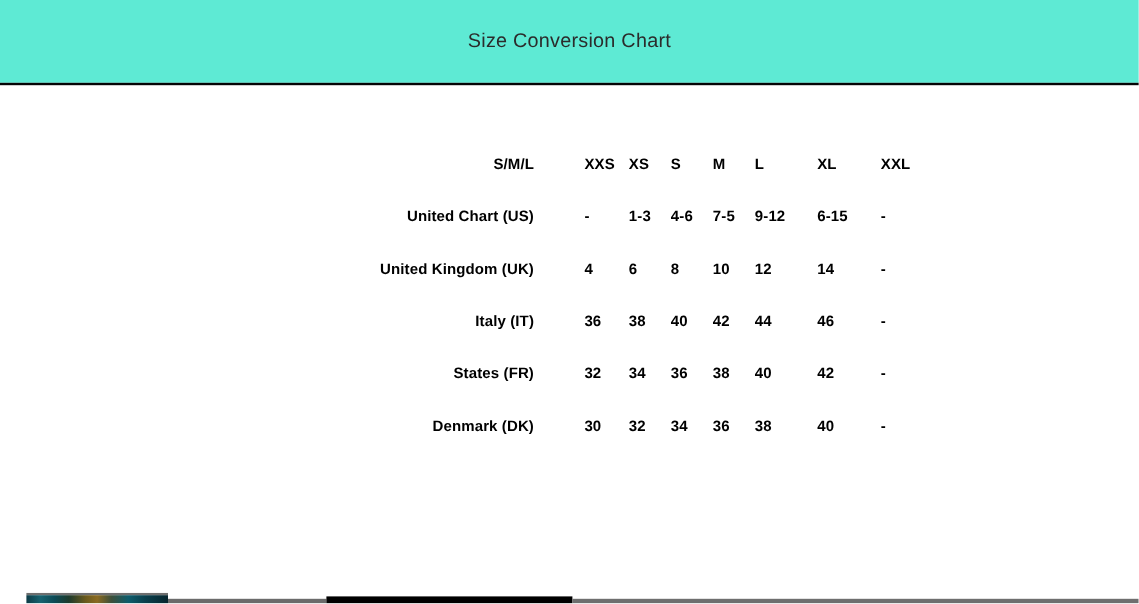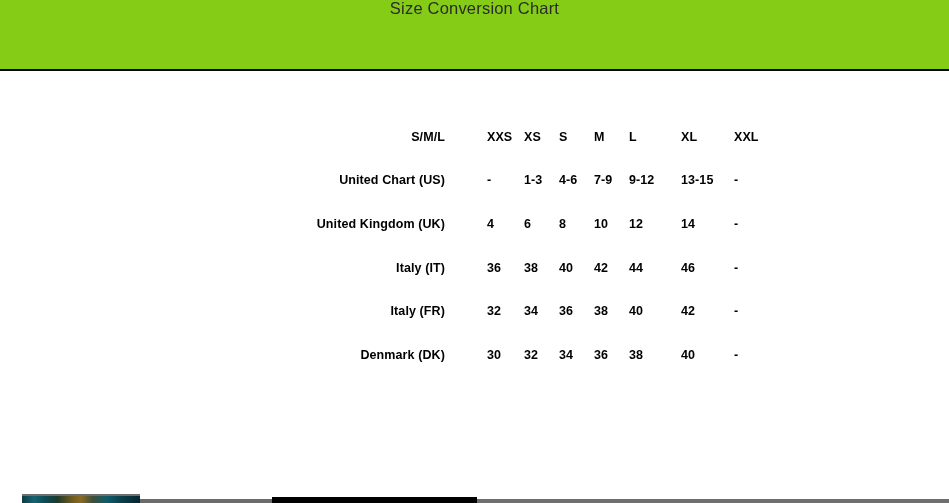--- a/index.html
+++ b/index.html
@@ -15,22 +15,23 @@
     overflow: hidden;
     font-family: "Liberation Sans", sans-serif;
     color: #000000;
   }
 
   
   .page-header {
     width: 949px;
     height: 69px;
     display: flex;
+    align-items: center;
     justify-content: center;
-    background: #84cc16;
+    background: #5eead4;
   }
   .page-title {
     font-size: 16.5px;
     font-weight: 400;
     letter-spacing: 0.2px;
     color: #2b2b2b;
     line-height: 1;
     white-space: nowrap;
   }
   .header-divider {
@@ -174,23 +175,23 @@
       </tr>
 
 
       <tr>
         <td class="spacer"></td>
         <td class="row-label">United Chart (US)</td>
         <td class="gap"></td>
         <td class="cell">-</td>
         <td class="cell">1-3</td>
         <td class="cell">4-6</td>
-        <td class="cell">7-9</td>
+        <td class="cell">7-5</td>
         <td class="cell">9-12</td>
-        <td class="cell">13-15</td>
+        <td class="cell">6-15</td>
         <td class="cell">-</td>
         <td class="tail"></td>
       </tr>
 
       <tr>
         <td class="spacer"></td>
         <td class="row-label">United Kingdom (UK)</td>
         <td class="gap"></td>
         <td class="cell">4</td>
         <td class="cell">6</td>
@@ -211,21 +212,21 @@
         <td class="cell">40</td>
         <td class="cell">42</td>
         <td class="cell">44</td>
         <td class="cell">46</td>
         <td class="cell">-</td>
         <td class="tail"></td>
       </tr>
 
       <tr>
         <td class="spacer"></td>
-        <td class="row-label">Italy (FR)</td>
+        <td class="row-label">States (FR)</td>
         <td class="gap"></td>
         <td class="cell">32</td>
         <td class="cell">34</td>
         <td class="cell">36</td>
         <td class="cell">38</td>
         <td class="cell">40</td>
         <td class="cell">42</td>
         <td class="cell">-</td>
         <td class="tail"></td>
       </tr>

